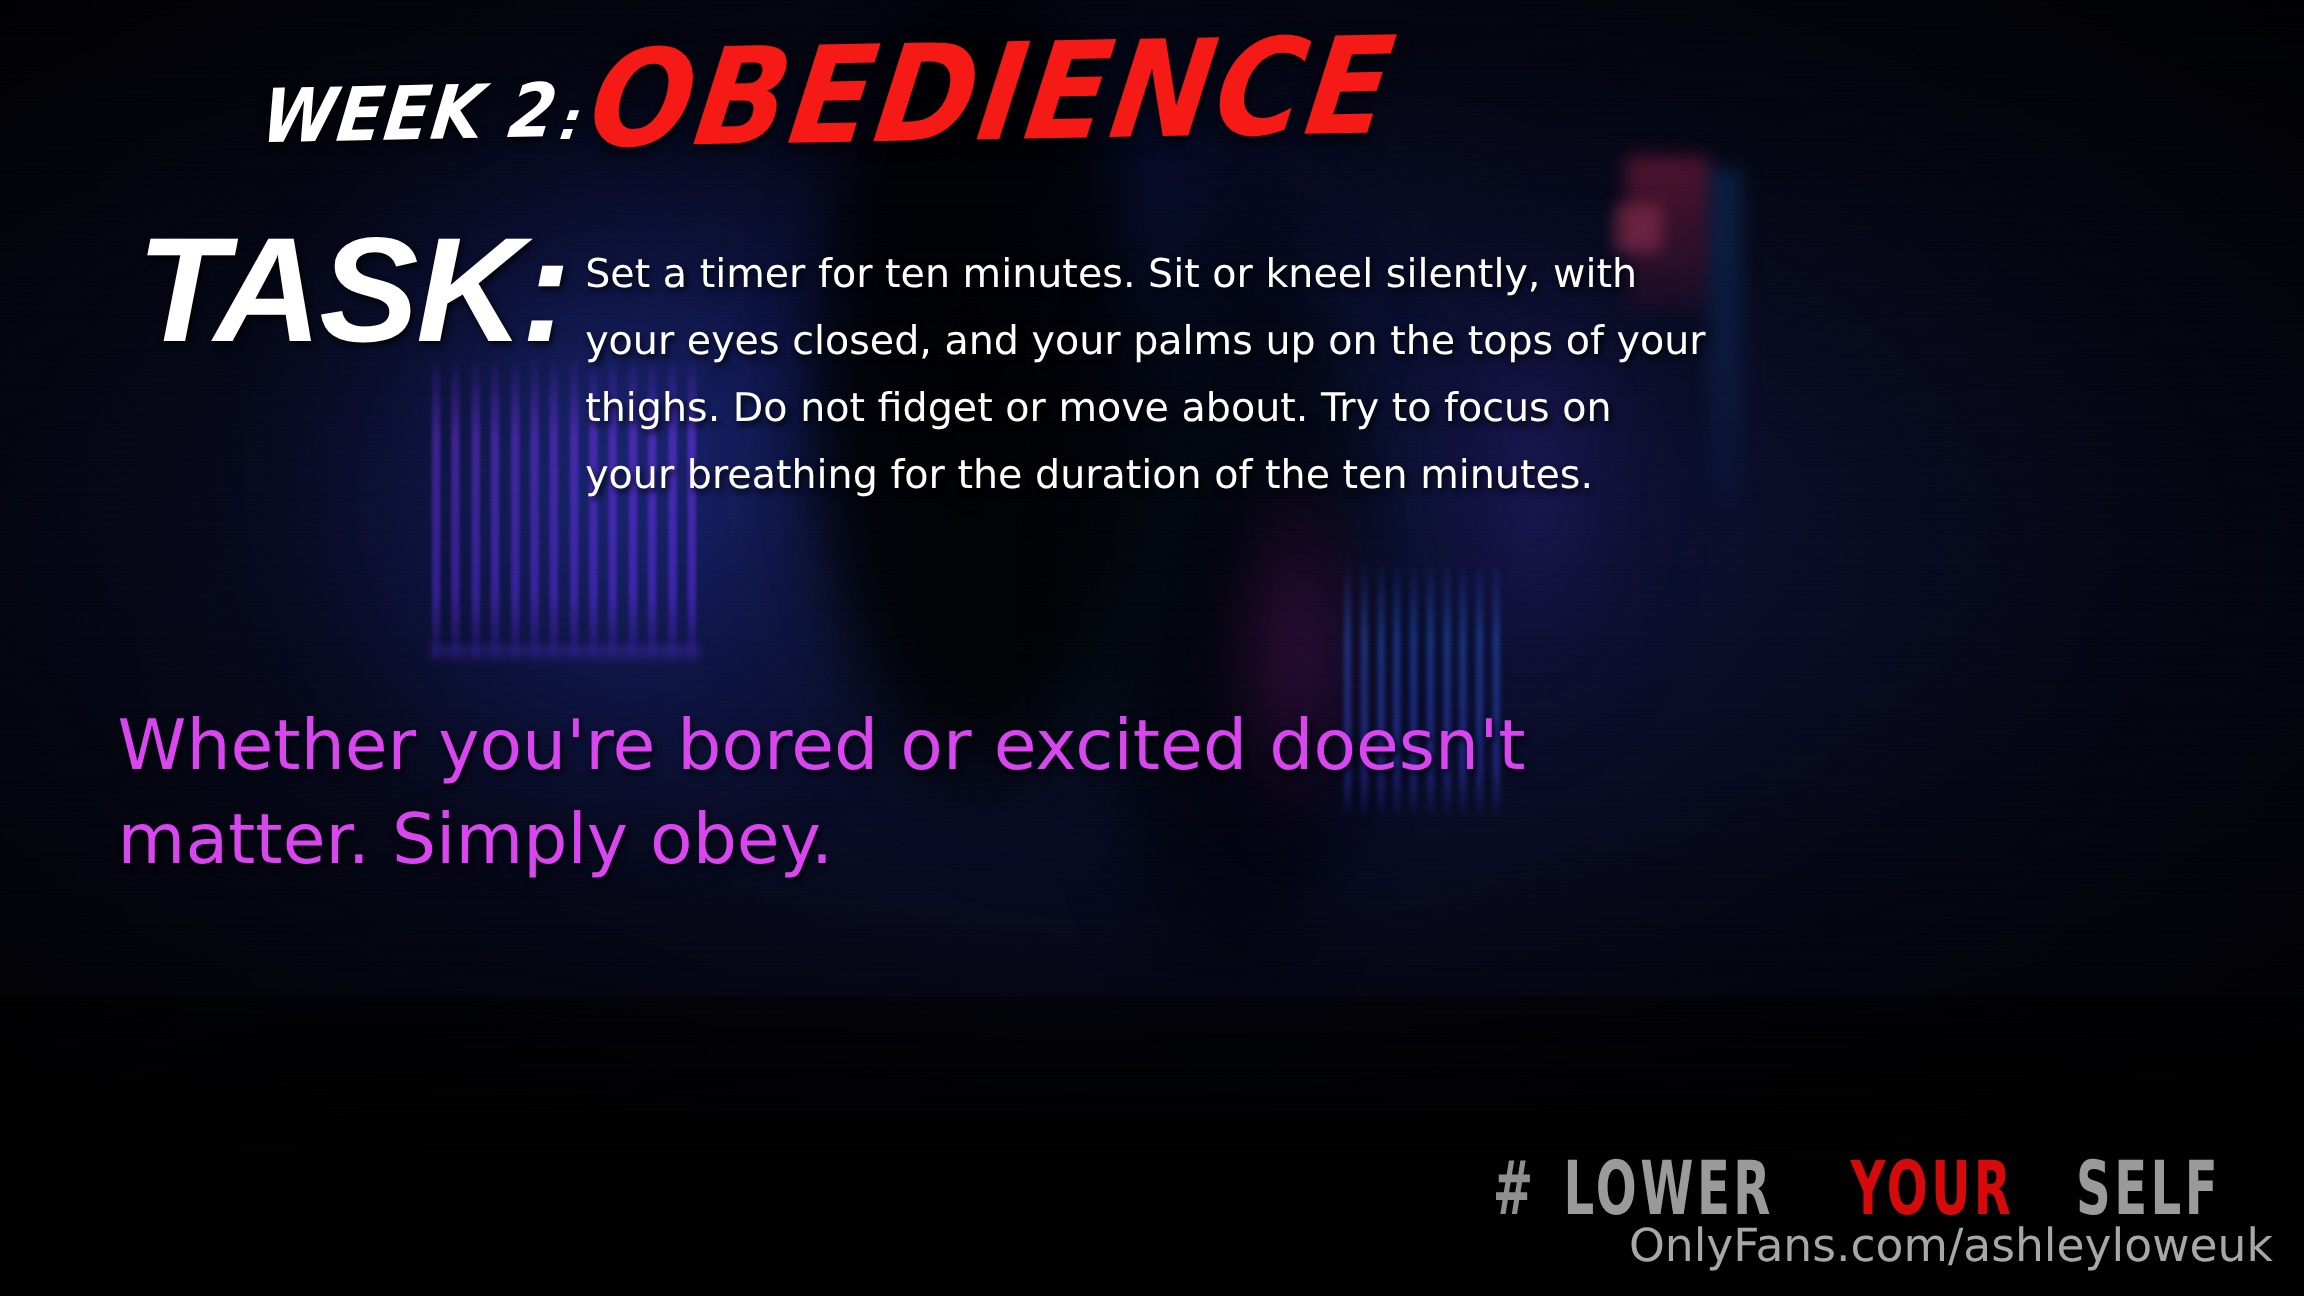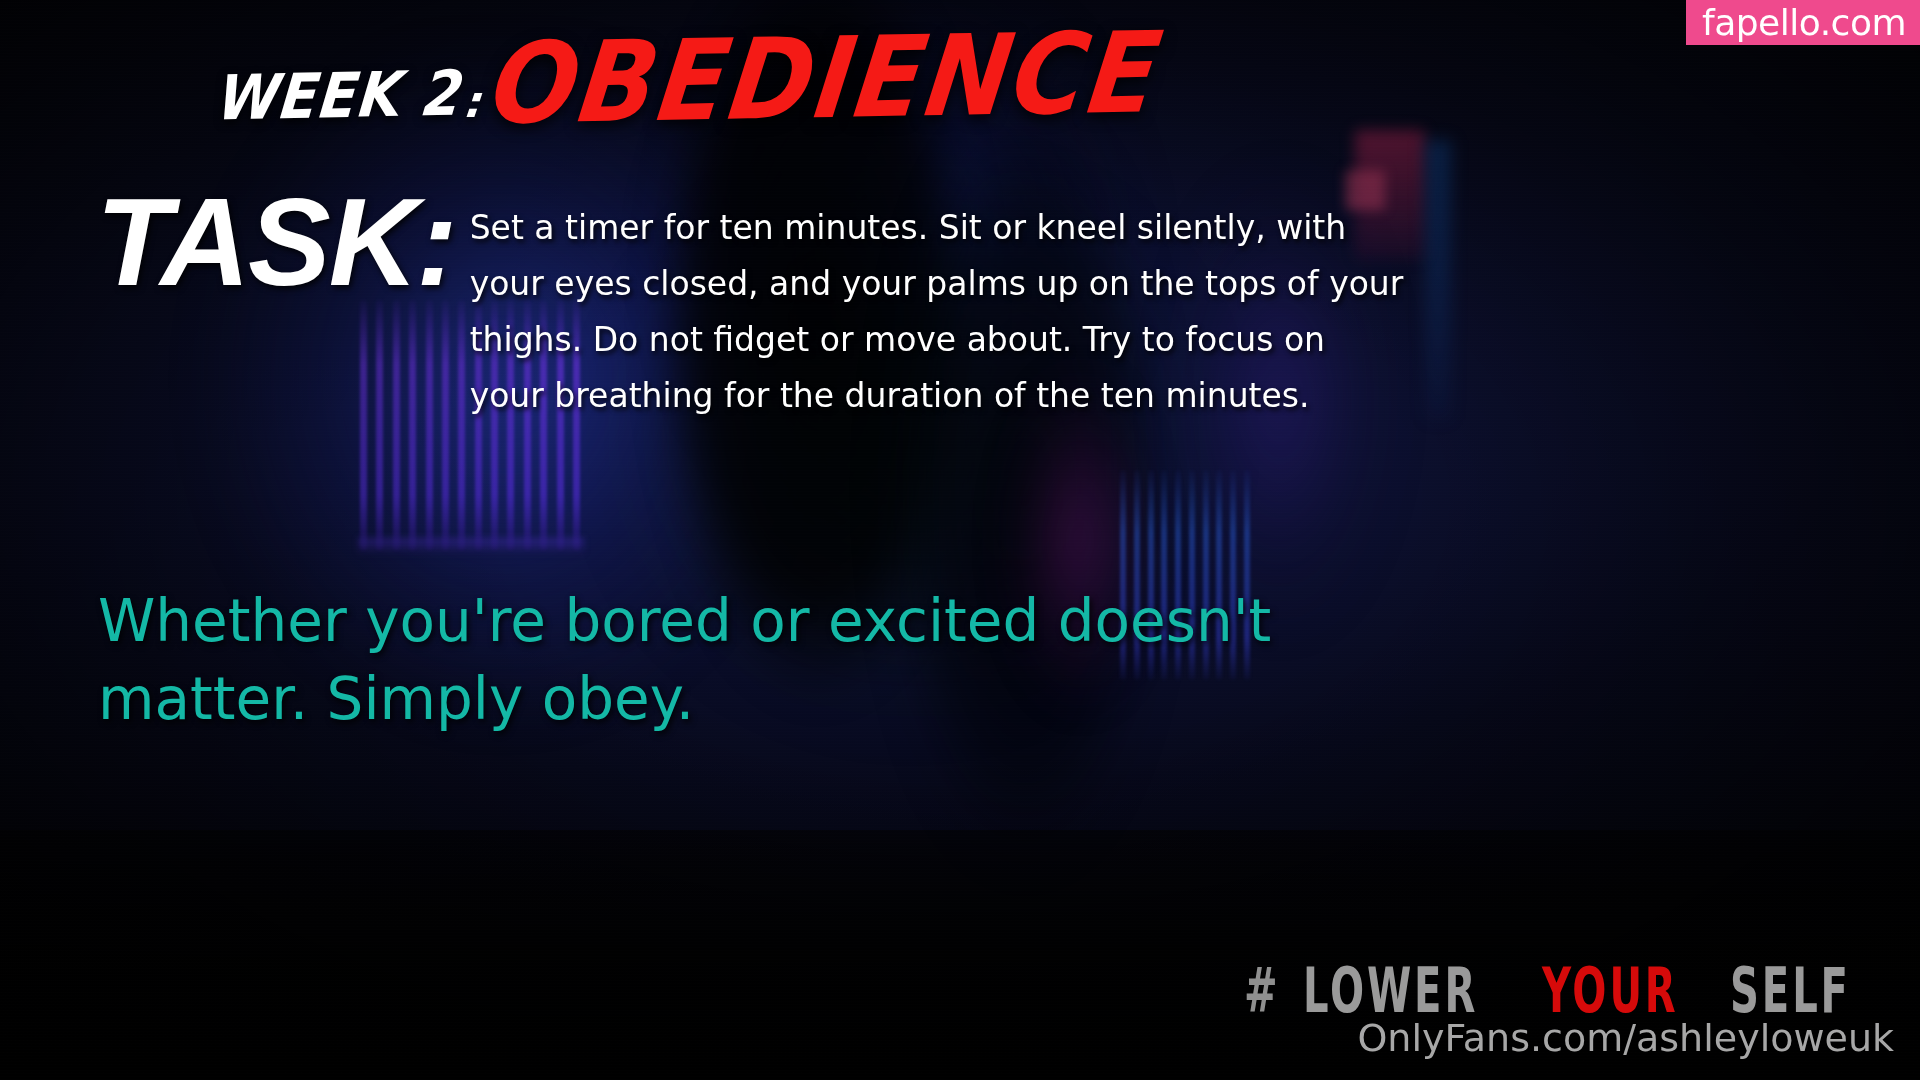--- a/index.html
+++ b/index.html
@@ -88,32 +88,32 @@
     letter-spacing:1px;transform:skewX(-8deg) rotate(-1.2deg);
     text-shadow:0 3px 10px rgba(0,0,0,.9);}
   .t-colon{color:#ffffff;font-size:44px;font-weight:700;font-style:italic;margin:0 10px 0 2px;
     transform:skewX(-8deg);text-shadow:0 3px 10px rgba(0,0,0,.9);}
   .t-obed{color:#f51a16;font-size:112px;line-height:100px;font-weight:700;font-style:italic;
     font-family:"DejaVu Sans Condensed","DejaVu Sans",sans-serif;letter-spacing:2px;
     transform:skewX(-9deg) rotate(-1deg);
     text-shadow:0 4px 14px rgba(0,0,0,.85);}
 
   
-  .task-block{position:absolute;left:96px;top:186px;width:1420px;z-index:20;display:flex;}
+  .task-block{position:absolute;left:114px;top:186px;width:1420px;z-index:20;display:flex;}
   .task-label{color:#ffffff;font-size:124px;line-height:112px;font-weight:700;font-style:italic;
     font-family:"Liberation Sans","DejaVu Sans",sans-serif;letter-spacing:-2px;
     white-space:nowrap;margin-right:14px;
     text-shadow:2px 3px 6px rgba(0,0,0,.85);}
   .task-body{color:#ffffff;font-size:33px;line-height:56px;font-weight:400;width:935px;
     font-family:"DejaVu Sans",sans-serif;margin-top:14px;
     text-shadow:2px 3px 5px rgba(0,0,0,.9);}
 
   
   .statement{position:absolute;left:98px;top:582px;width:1400px;z-index:20;
-    color:#14b8a6;font-size:58px;line-height:78px;font-weight:400;
+    color:#d946ef;font-size:58px;line-height:78px;font-weight:400;
     font-family:"DejaVu Sans",sans-serif;
     text-shadow:2px 3px 6px rgba(0,0,0,.9);}
 
   
   .brand{position:absolute;right:22px;bottom:58px;z-index:25;
     display:flex;align-items:baseline;white-space:nowrap;
     font-family:"Liberation Sans Narrow","DejaVu Sans Condensed","DejaVu Sans",sans-serif;
     font-weight:700;letter-spacing:4px;}
   .brand .hash{color:#8f8f8f;font-size:62px;line-height:62px;margin-right:8px;transform:scaleX(.72);transform-origin:left bottom;}
   .brand .lower{color:#9a9a9a;font-size:62px;line-height:62px;transform:scaleX(.72);transform-origin:left bottom;margin-right:-14px;}
@@ -171,23 +171,20 @@
         <div class="fin"></div>
       <div class="fin"></div>
         <div class="fin"></div>
     </div>
 
     <div class="bg-floor"></div>
     <div class="bg-vig"></div>
     <div class="bg-noise"></div>
   </div>
 
-  <div class="fapello">
-    <span>fapello.com</span>
-  </div>
 
   <div class="title-row">
     <div class="title-inner">
       <span class="t-week">WEEK 2</span>
       <span class="t-colon">:</span>
       <span class="t-obed">OBEDIENCE</span>
     </div>
   </div>
 
   <div class="task-block">

